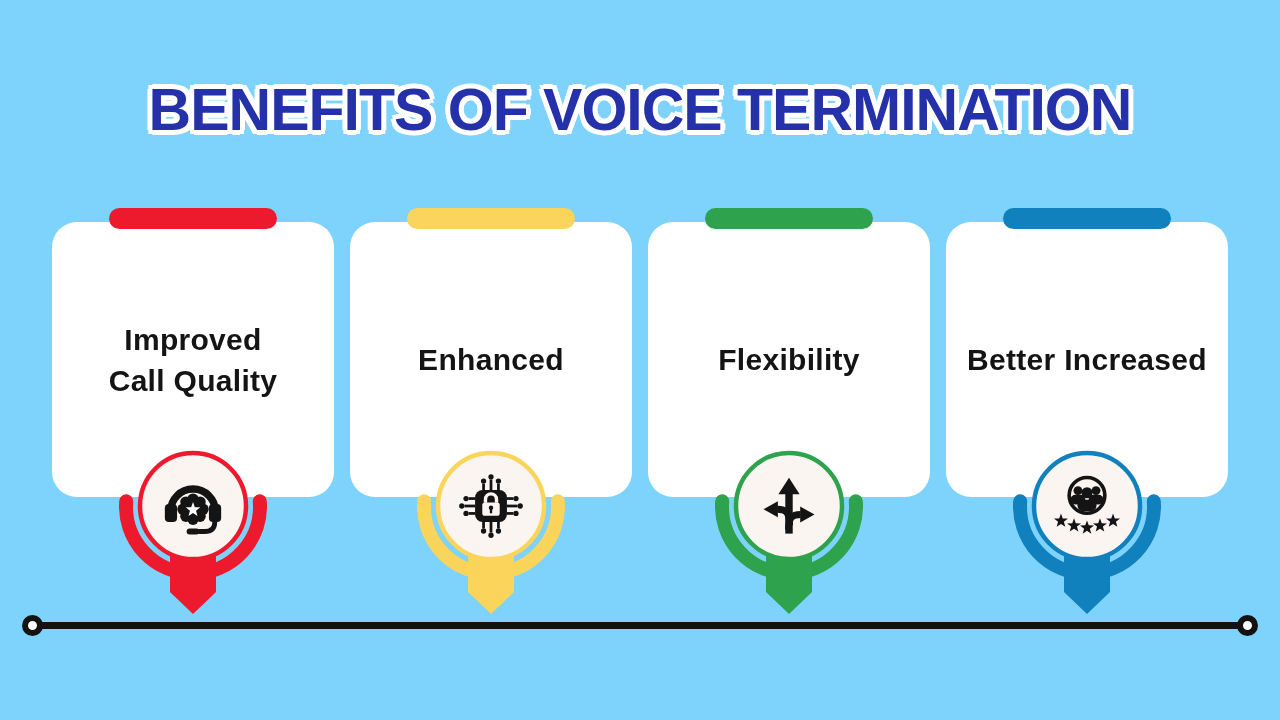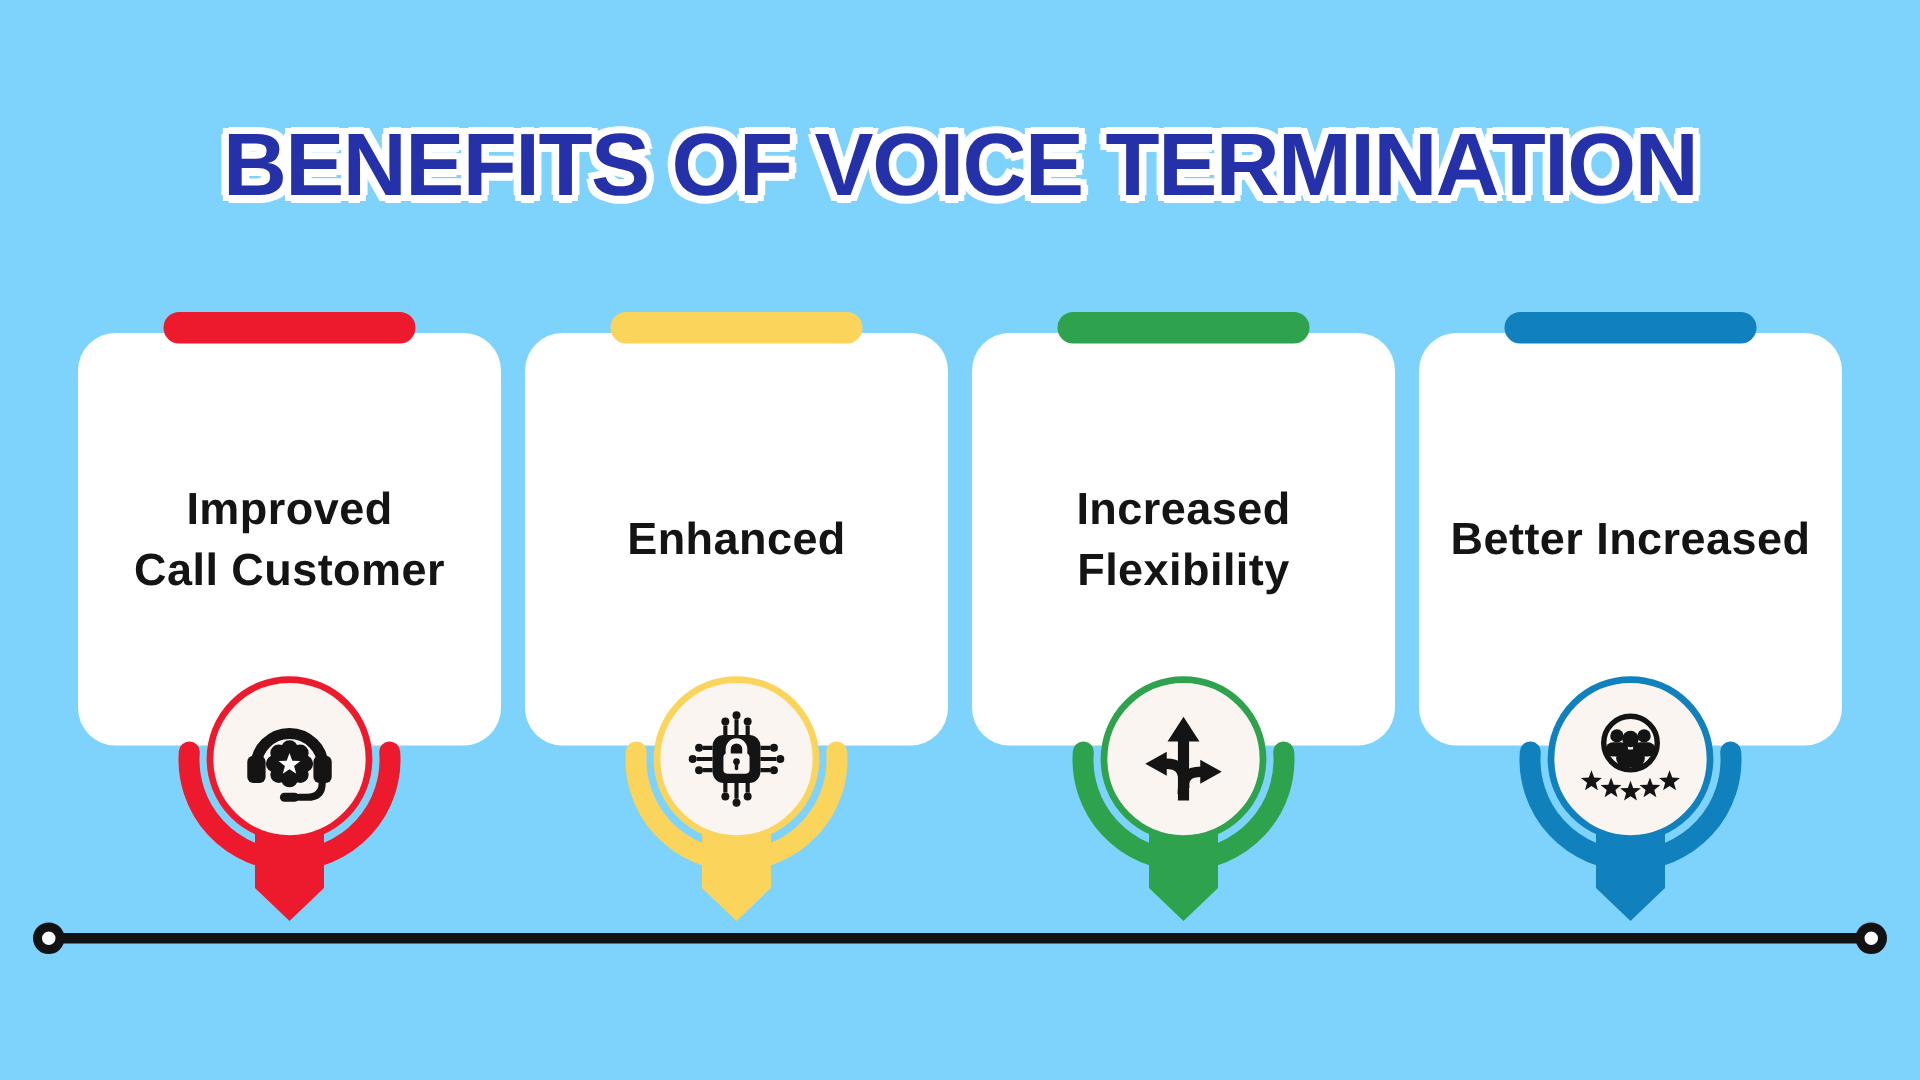--- a/index.html
+++ b/index.html
@@ -72,21 +72,21 @@
 
   <h1 class="title">BENEFITS OF VOICE TERMINATION</h1>
 
   <div class="cards-row">
 
     <div class="card-module" style="--accent: #ED1A2D;">
       <div class="pill"></div>
       <div class="card"></div>
       <div class="card-label">
         <span>Improved</span>
-        <span>Call Customer</span>
+        <span>Call Quality</span>
       </div>
       <div class="icon-module">
         <svg class="holder-svg" viewBox="0 0 170 175">
           <polygon class="holder-stem" points="62,92 108,92 108,146 85,168 62,146"></polygon>
           <path class="holder-arc" d="M 18.2 55.3 A 67 67 0 1 0 151.8 55.3"></path>
           <circle class="icon-circle" cx="85" cy="60" r="53"></circle>
           <g class="glyph" transform="translate(51,26) scale(1.0625)">
             <path class="stroke" d="M11 37 A21 21 0 0 1 53 37" stroke-width="7" stroke-linecap="round"></path>
             <rect x="5.5" y="30" width="11.5" height="17" rx="3.8"></rect>
             <rect x="47" y="30" width="11.5" height="17" rx="3.8"></rect>
@@ -152,21 +152,20 @@
             <rect x="30.9" y="34.4" width="2.2" height="4.6" rx="1.1"></rect>
           </g>
         </svg>
       </div>
     </div>
 
     <div class="card-module" style="--accent: #2EA24D;">
       <div class="pill"></div>
       <div class="card"></div>
       <div class="card-label">
-        <span>Increased</span>
         <span>Flexibility</span>
       </div>
       <div class="icon-module">
         <svg class="holder-svg" viewBox="0 0 170 175">
           <polygon class="holder-stem" points="62,92 108,92 108,146 85,168 62,146"></polygon>
           <path class="holder-arc" d="M 18.2 55.3 A 67 67 0 1 0 151.8 55.3"></path>
           <circle class="icon-circle" cx="85" cy="60" r="53"></circle>
           <g class="glyph" transform="translate(51,26) scale(1.0625)">
             <path class="stroke" d="M32 58 V19" stroke-width="7"></path>
             <polygon points="32,5.5 22,21 42,21"></polygon>

